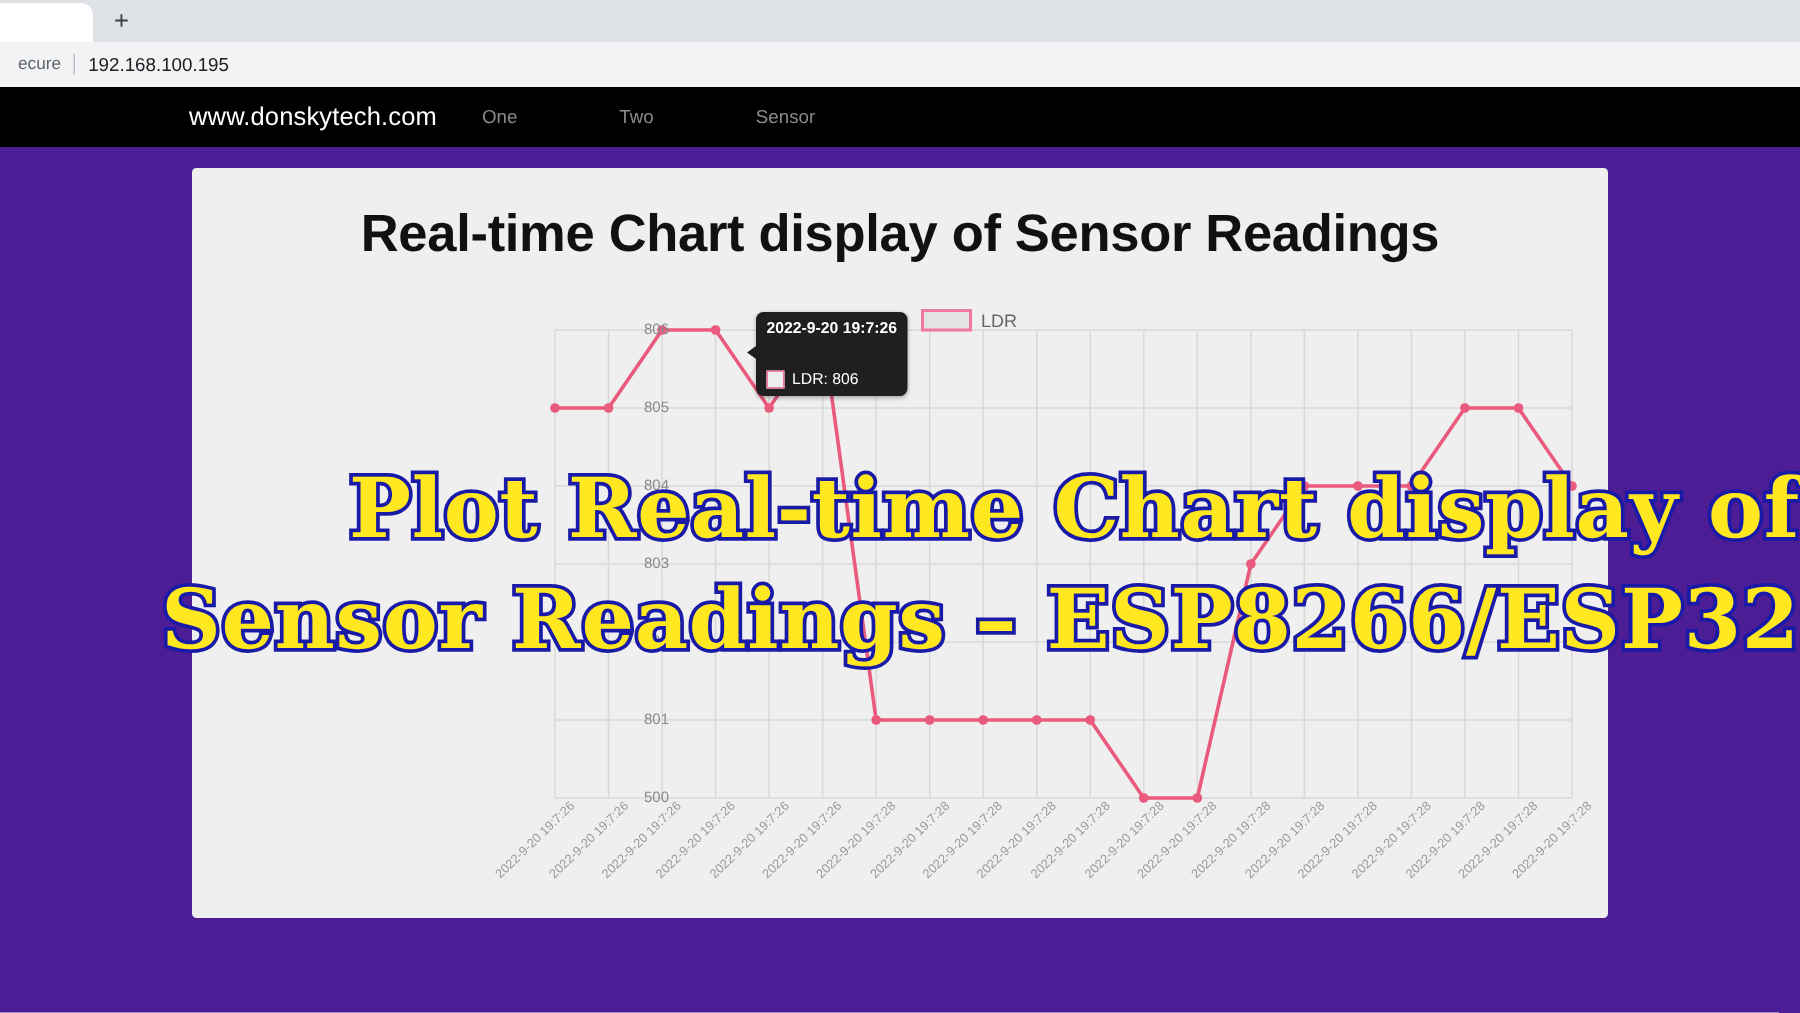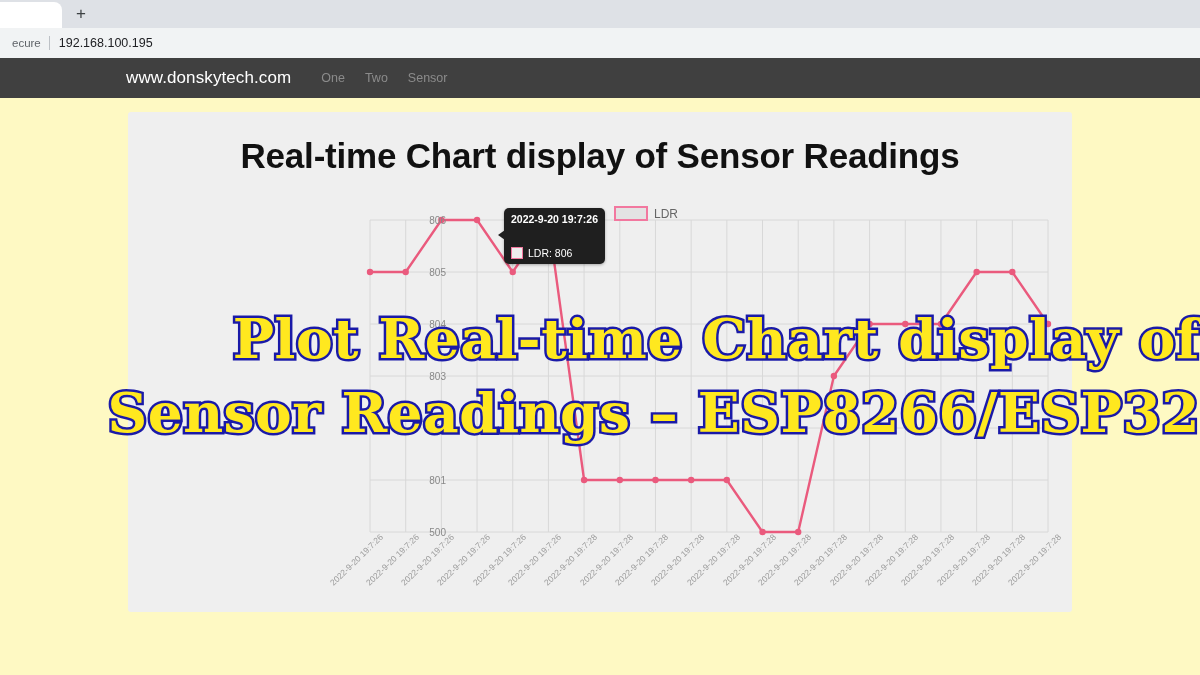--- a/index.html
+++ b/index.html
@@ -16,28 +16,28 @@
   .newtab{position:absolute;left:72px;top:5px;width:18px;height:18px;font-size:17px;
        line-height:18px;color:#3c4043;text-align:center;}
 
   .urlbar{position:absolute;left:0;top:28px;width:1200px;height:30px;background:#f1f3f4;}
   .urlbar-inner{position:absolute;left:0;top:0;height:30px;display:flex;align-items:center;}
   .secure-label{font-size:11.5px;color:#5f6368;padding-left:12px;}
   .url-sep{width:1px;height:14px;background:#bdc1c6;margin:0 9px 0 8px;}
   .url-text{font-size:12.5px;color:#202124;}
 
   
-  .navbar{position:absolute;left:0;top:58px;width:1200px;height:40px;background:#404040;
+  .navbar{position:absolute;left:0;top:58px;width:1200px;height:40px;background:#000000;
      display:flex;align-items:center;}
   .brand{margin-left:126px;color:#ffffff;font-size:17px;letter-spacing:.1px;}
-  .navlinks{display:flex;margin-left:20px;}
+  .navlinks{display:flex;margin-left:20px;gap:48px;}
   .navlink{color:#8b8b8b;font-size:12.5px;margin:0 10px;}
 
   
-  .page{position:absolute;left:0;top:98px;width:1200px;height:577px;background:#fef9c3;}
+  .page{position:absolute;left:0;top:98px;width:1200px;height:577px;background:#4c1d95;}
   .card{position:absolute;left:128px;top:14px;width:944px;height:500px;background:#efefef;
      border-radius:3px;}
   .chart-title{position:absolute;left:0;top:24px;width:944px;text-align:center;
      font-size:35px;font-weight:bold;color:#111111;letter-spacing:-.2px;}
 
   
   .chart-wrap{position:absolute;left:230px;top:90px;width:700px;height:400px;}
   .plot{position:absolute;left:0;top:0;width:700px;height:400px;}
 
   .ylabel{position:absolute;right:612px;font-size:10px;color:#888888;

